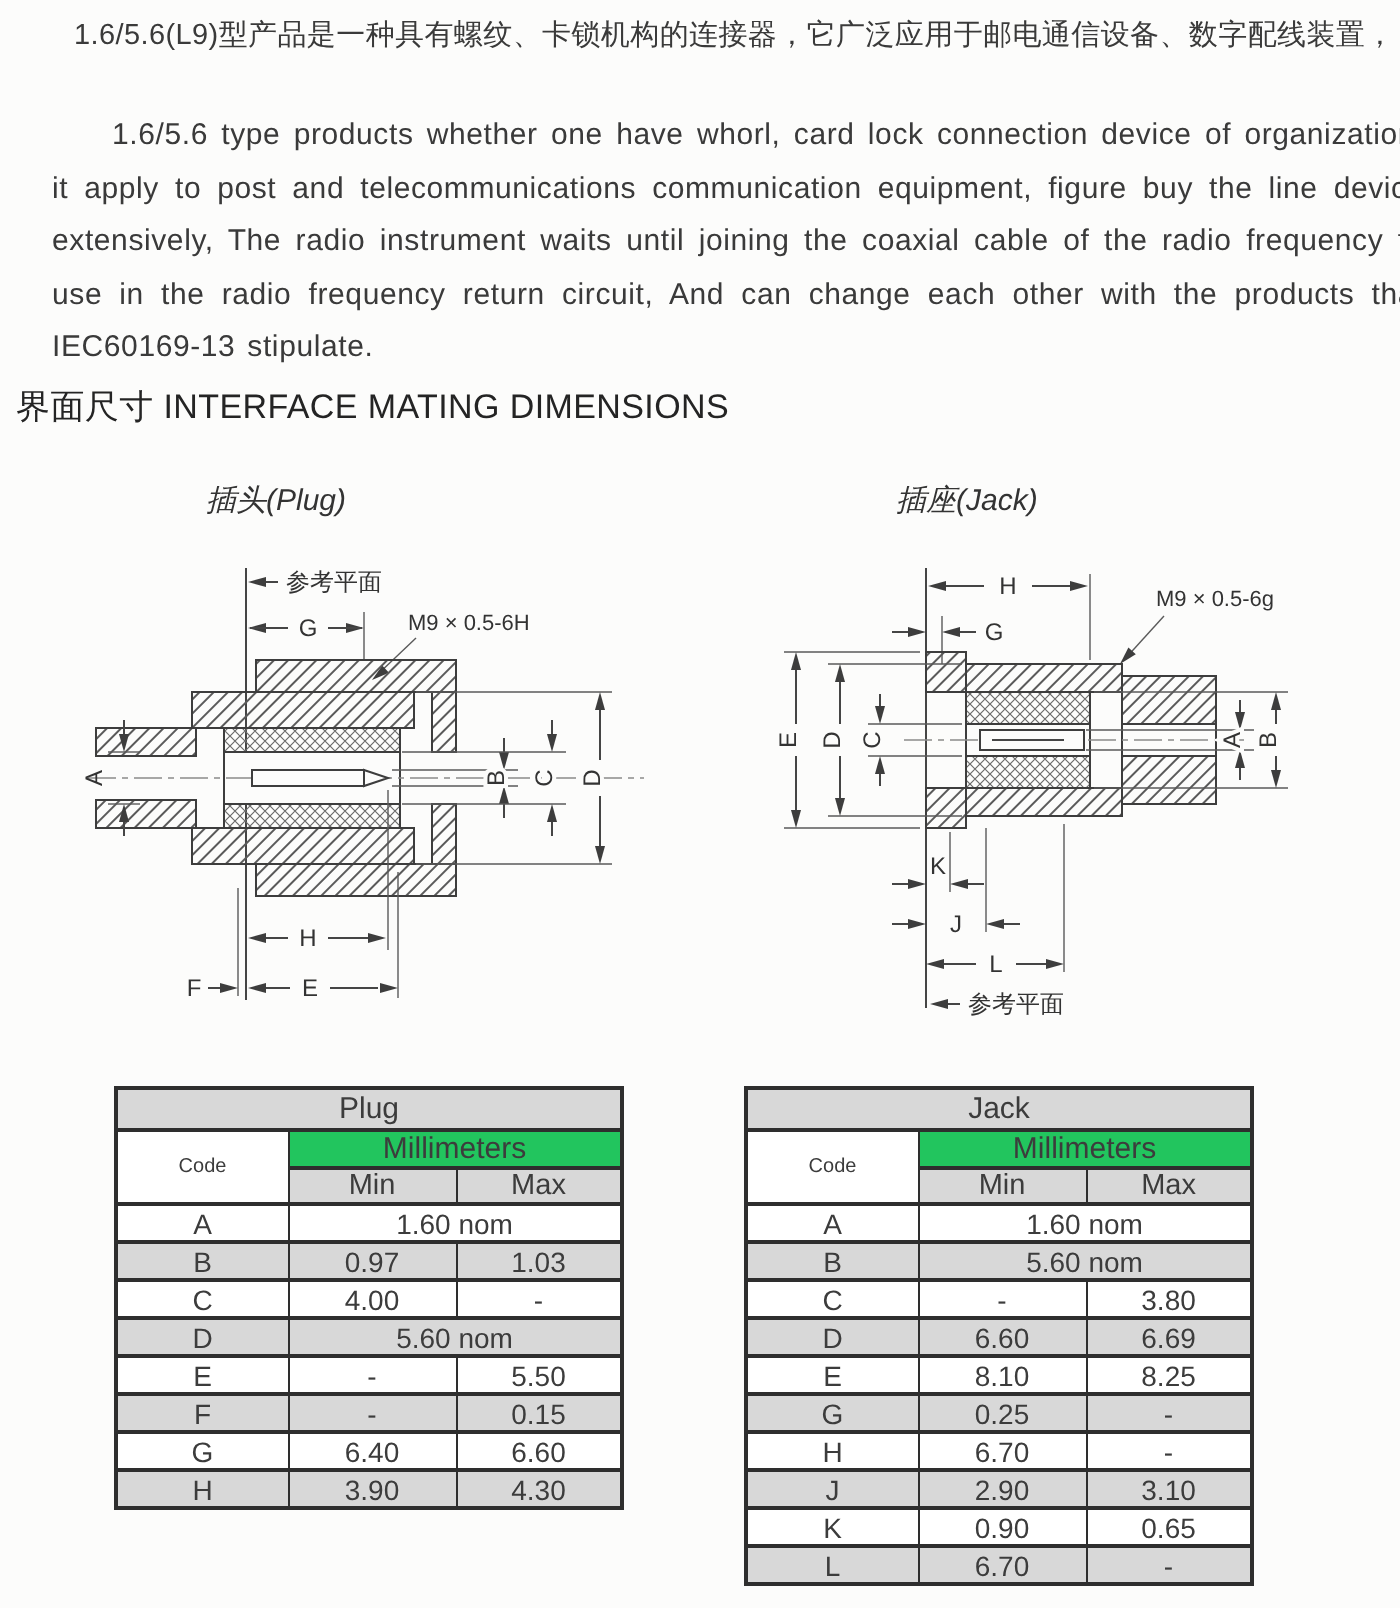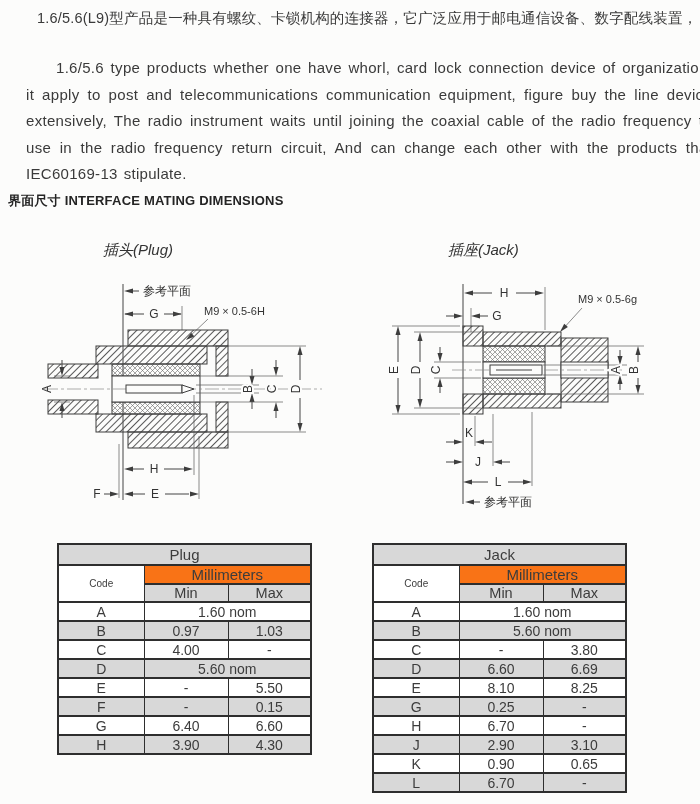--- a/index.html
+++ b/index.html
@@ -13,21 +13,21 @@
   
   .zh-para { position:absolute; left:8px; top:7px; width:688px;
              font-size:14.5px; line-height:23px; letter-spacing:0.2px; }
   .zh-line { white-space:nowrap; }
   .zh-line.indent { text-indent:29px; }
   .en-para { position:absolute; left:26px; top:55px; width:686px; margin:0;
              font-size:15px; line-height:26.5px; text-align:justify;
              text-indent:30px; letter-spacing:0.3px; word-spacing:1.5px; }
   
   .section-heading { position:absolute; left:8px; top:192px; margin:0;
-                     font-size:13px; font-weight:bold; color:#242424; letter-spacing:0.2px; }
+                     font-size:17px; font-weight:normal; color:#242424; letter-spacing:0.2px; }
   
   .drawing-title { position:absolute; top:241px; font-size:15px; color:#333;font-style:italic; }
   #plug-title { left:103px; }
   #jack-title { left:448px; }
   
   svg.drawing { position:absolute; }
   #plug-svg { left:40px; top:268px; }
   #jack-svg { left:370px; top:262px; }
   .ln   { stroke:#454545; stroke-width:1; fill:none; }
   .thin { stroke:#5a5a5a; stroke-width:0.7; fill:none; }
@@ -44,21 +44,21 @@
                table-layout:fixed; font-size:14px; color:#3c3c3c; background:#fff; }
   #plug-table { left:57px;border-radius:13px; }
   #jack-table { left:372px; }
   .dim-table th, .dim-table td {
     border-style:solid; border-color:#2e2e2e; border-width:2px 1px;
     text-align:center; padding:0; font-weight:normal;
   }
   .dim-table { border:2px solid #2e2e2e; }
   .t-title  { background:var(--table-shaded, #d8d8d8); height:19px; font-size:15px; }
   .t-code   { background:#fff; font-size:10px; }
-  .t-mm     { background:#f97316; height:17px; font-size:15px; }
+  .t-mm     { background:#22c55e; height:17px; font-size:15px; }
   .t-minmax { background:var(--table-shaded, #d8d8d8); height:15px; font-size:14.5px; }
   .dim-table td { height:17px; background:#fff; }
   .dim-table tr.shaded td { background:var(--table-shaded, #d8d8d8); }
 </style>
 </head>
 <body>
 
 <div class="page">
 
   <div class="zh-para">

